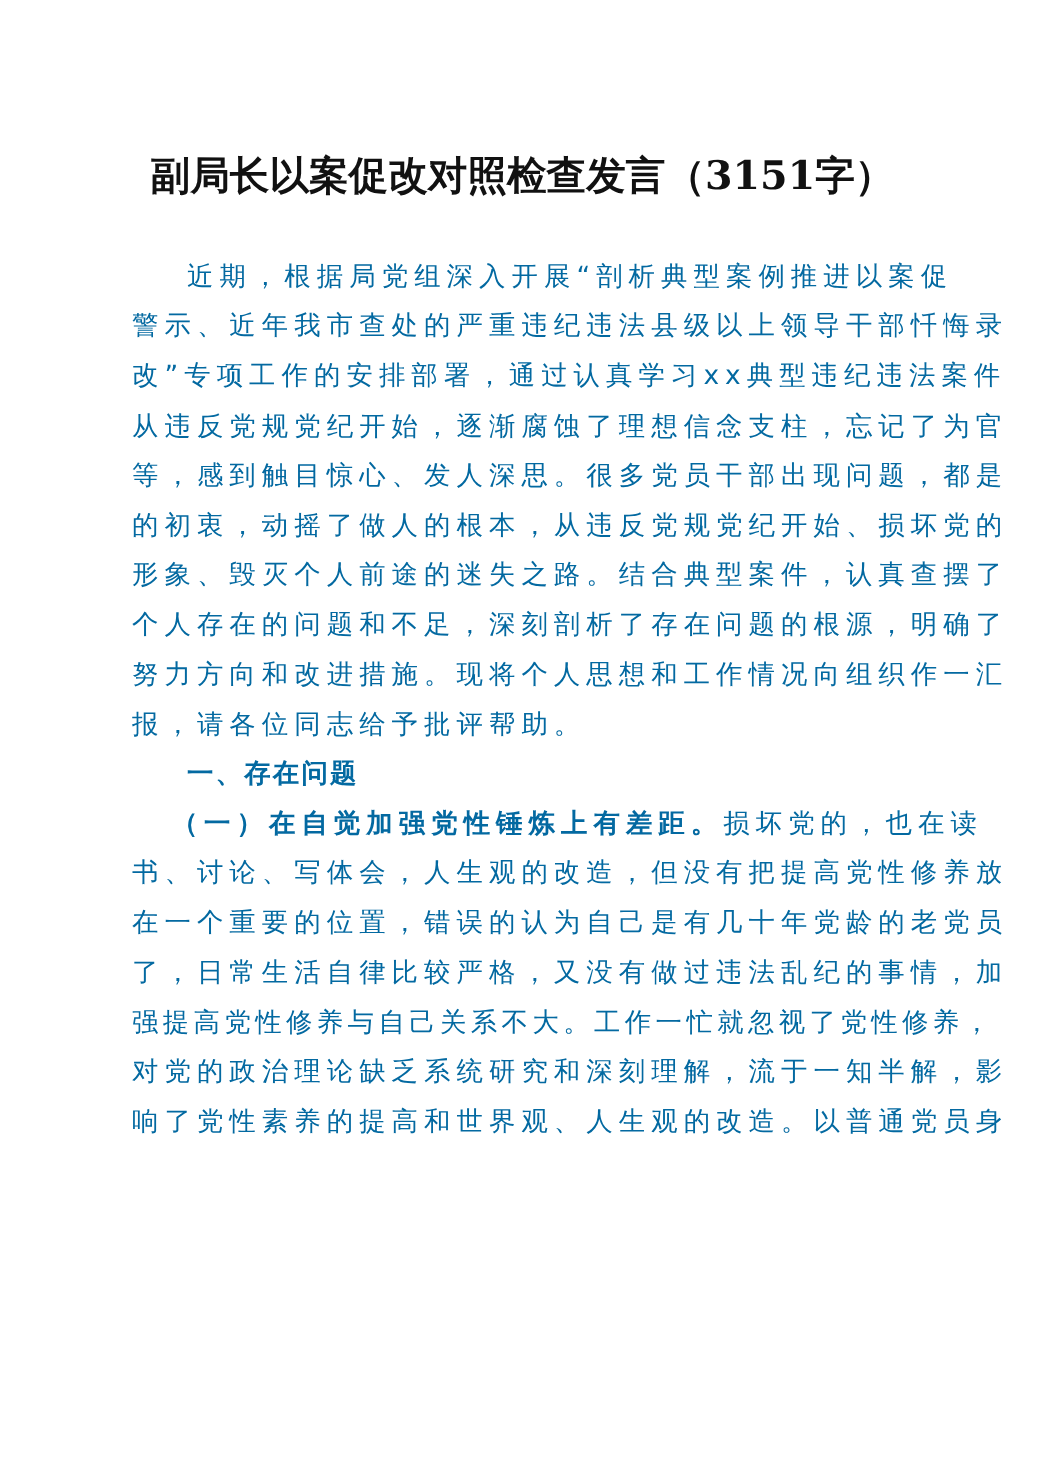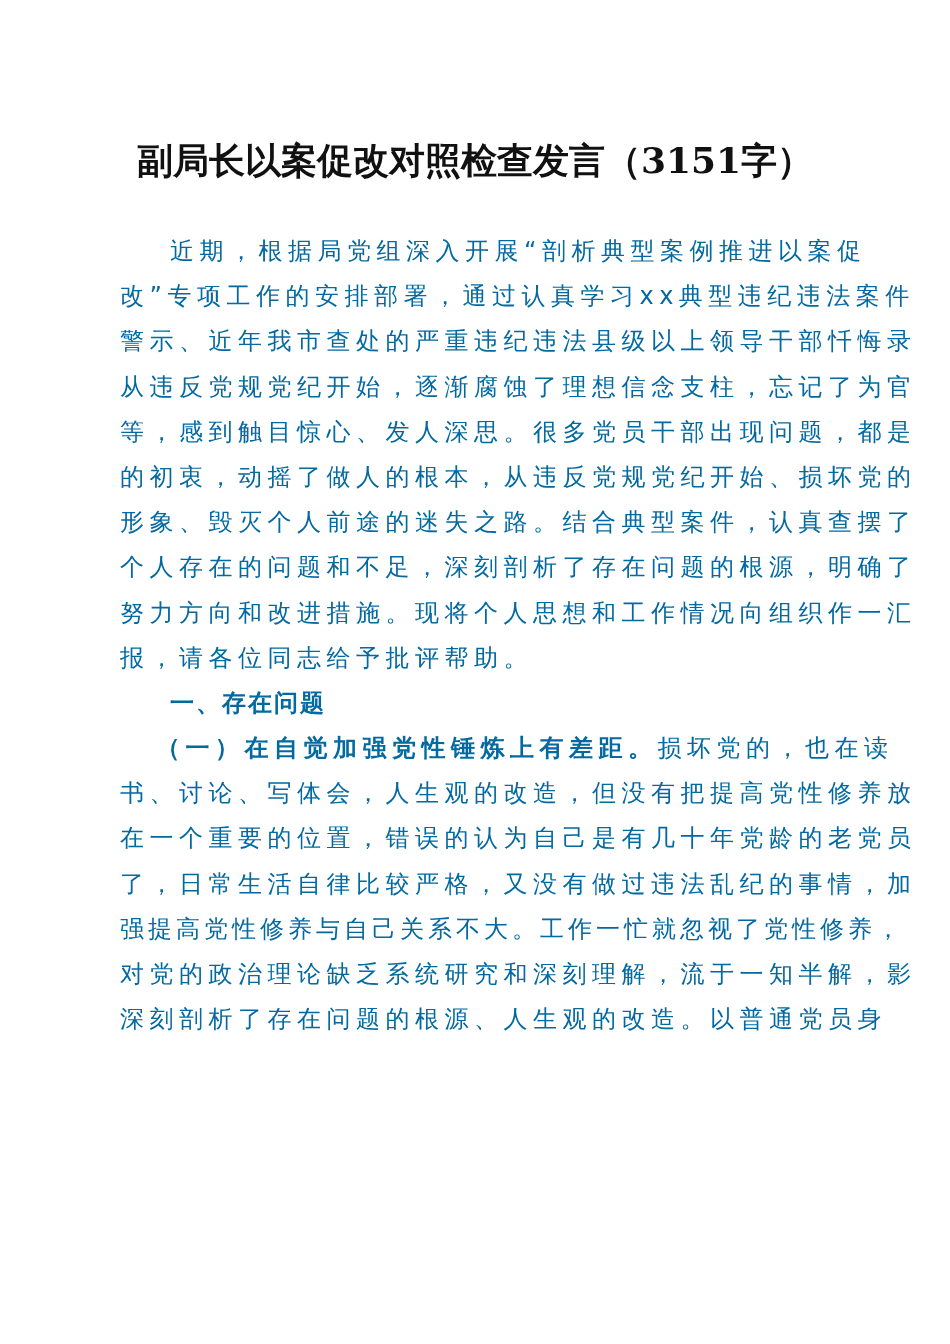--- a/index.html
+++ b/index.html
@@ -26,22 +26,22 @@
 </head>
 <body>
 
 <div class="page">
   <div class="title">副局长以案促改对照检查发言（3151字）</div>
 
   <div class="body">
 
     <div>
       <span class="line indent">近期，根据局党组深入开展“剖析典型案例推进以案促</span>
+      <span class="line">警示、近年我市查处的严重违纪违法县级以上领导干部忏悔录</span>
       <span class="line">改”专项工作的安排部署，通过认真学习xx典型违纪违法案件</span>
-      <span class="line">警示、近年我市查处的严重违纪违法县级以上领导干部忏悔录</span>
       <span class="line">从违反党规党纪开始，逐渐腐蚀了理想信念支柱，忘记了为官</span>
       <span class="line">等，感到触目惊心、发人深思。很多党员干部出现问题，都是</span>
       <span class="line">的初衷，动摇了做人的根本，从违反党规党纪开始、损坏党的</span>
       <span class="line">形象、毁灭个人前途的迷失之路。结合典型案件，认真查摆了</span>
       <span class="line">个人存在的问题和不足，深刻剖析了存在问题的根源，明确了</span>
       <span class="line">努力方向和改进措施。现将个人思想和工作情况向组织作一汇</span>
       <span class="line last">报，请各位同志给予批评帮助。</span>
     </div>
 
     <div>
@@ -49,16 +49,16 @@
     </div>
 
 
     <div>
       <span class="line indent" style="padding-left:36px;"><span class="bold-lead">（一）在自觉加强党性锤炼上有差距。</span><span>损坏党的，也在读</span></span>
       <span class="line">书、讨论、写体会，人生观的改造，但没有把提高党性修养放</span>
       <span class="line">在一个重要的位置，错误的认为自己是有几十年党龄的老党员</span>
       <span class="line">了，日常生活自律比较严格，又没有做过违法乱纪的事情，加</span>
       <span class="line" style="letter-spacing:4px;">强提高党性修养与自己关系不大。工作一忙就忽视了党性修养，</span>
       <span class="line">对党的政治理论缺乏系统研究和深刻理解，流于一知半解，影</span>
-      <span class="line">深刻剖析了存在问题的根源、人生观的改造。以普通党员身</span>
+      <span class="line">响了党性素养的提高和世界观、人生观的改造。以普通党员身</span>
     </div>
   </div>
 </div>
 
 </body></html>

